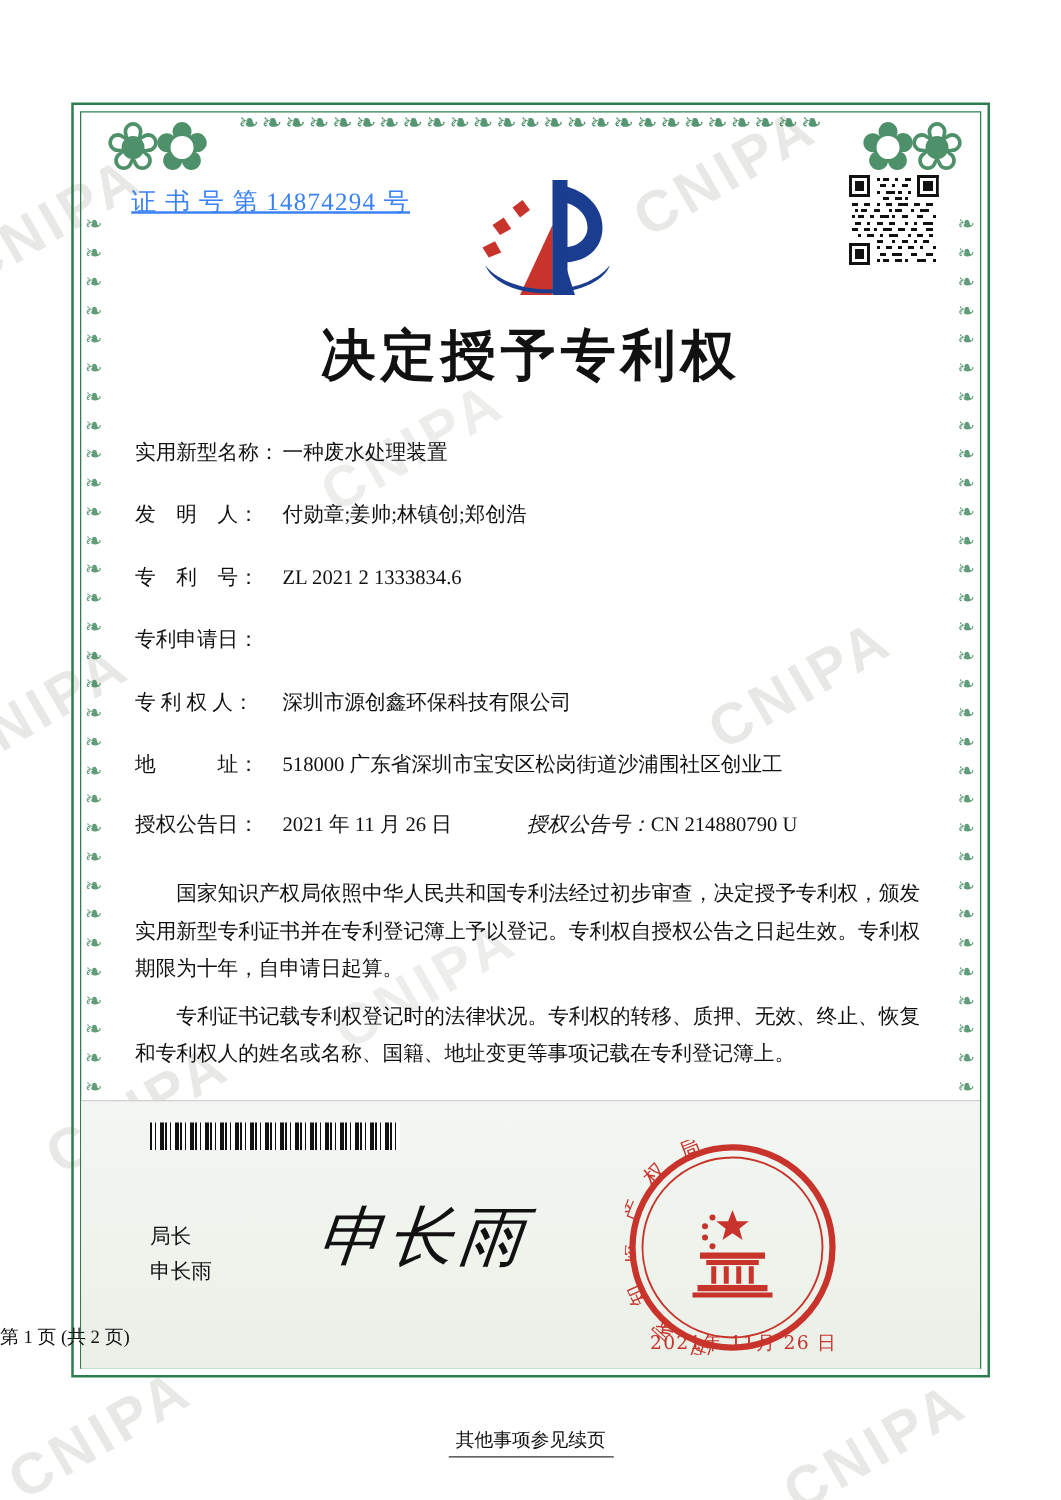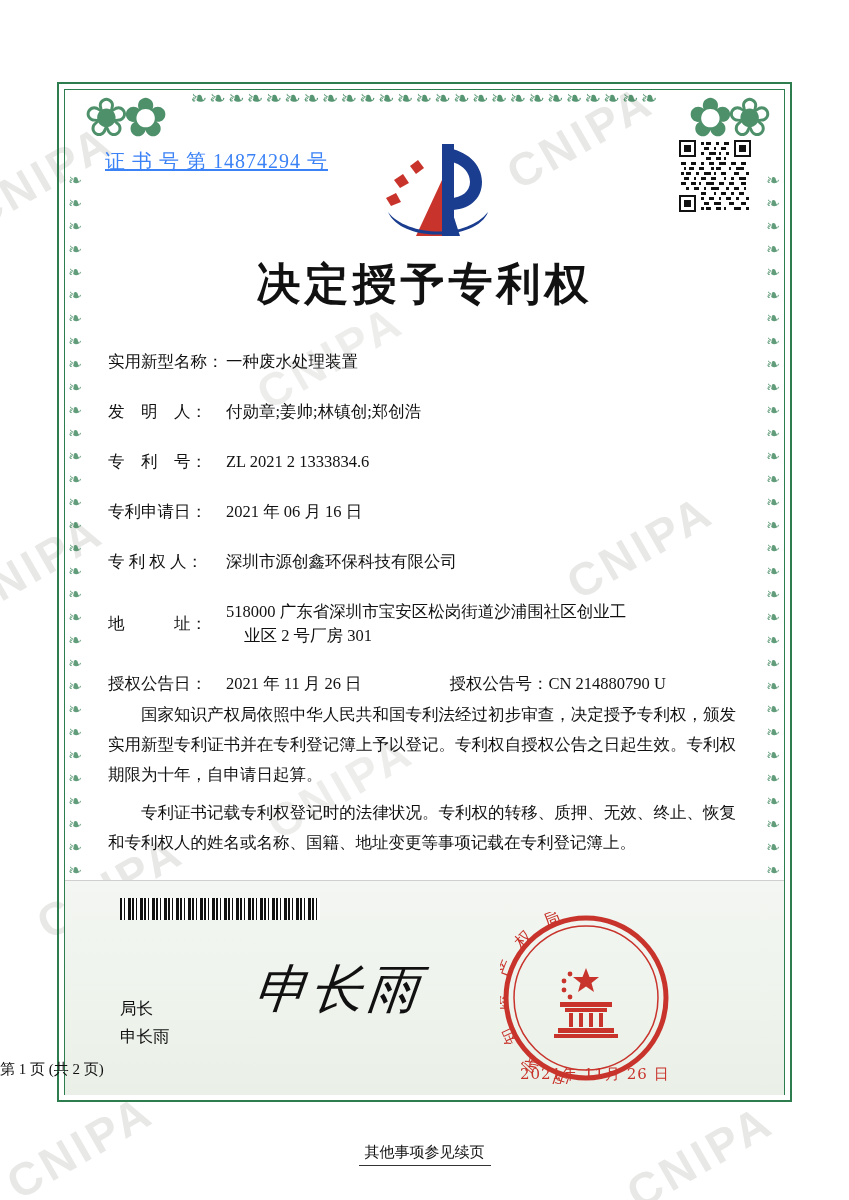--- a/index.html
+++ b/index.html
@@ -161,22 +161,23 @@
   }
   .fvalue .l2 {
     display: block;
     margin-left: 18px;
   }
   .frow.tight { margin-bottom: 24px; }
   .inline-pair {
     display: flex;
   }
   .inline-pair .second-label {
-    margin-left: 88px;
+    margin-left: 60px;
     white-space: nowrap;
+    font-style: italic;
   }
 
   
   .paras {
     position: absolute;
     left: 108px; top: 700px;
     width: 628px;
     font-size: 16.5px;
     line-height: 30px;
     color: #111;
@@ -216,21 +217,20 @@
       #fff 11px, #fff 12px
     );
   }
 
   .director {
     position: absolute;
     left: 120px; top: 975px;
     font-size: 16.5px;
     line-height: 28px;
     color: #111;
-    margin-top: 20px;
   }
   .signature {
     position: absolute;
     left: 255px; top: 955px;
     font-size: 52px;
     color: #111;
     font-family: "DejaVu Serif", serif;
     font-style: italic;
     letter-spacing: 4px;
     transform: skewX(-6deg);
@@ -423,31 +423,29 @@
     <div class="frow">
       <div class="flabel">发　明　人：</div>
       <div class="fvalue">付勋章;姜帅;林镇创;郑创浩</div>
     </div>
     <div class="frow">
       <div class="flabel">专　利　号：</div>
       <div class="fvalue">ZL 2021 2 1333834.6</div>
     </div>
     <div class="frow">
       <div class="flabel">专利申请日：</div>
-      <div class="fvalue">2021 年 06 月 16 日</div>
     </div>
     <div class="frow">
       <div class="flabel">专 利 权 人：</div>
       <div class="fvalue">深圳市源创鑫环保科技有限公司</div>
     </div>
     <div class="frow tight">
       <div class="flabel">地　　　址：</div>
       <div class="fvalue">
         <span>518000 广东省深圳市宝安区松岗街道沙浦围社区创业工</span>
-        <span class="l2">业区 2 号厂房 301</span>
       </div>
     </div>
     <div class="frow">
       <div class="flabel">授权公告日：</div>
       <div class="fvalue inline-pair">
         <span>2021 年 11 月 26 日</span>
         <span class="second-label">授权公告号：</span>
         <span>CN 214880790 U</span>
       </div>
     </div>

